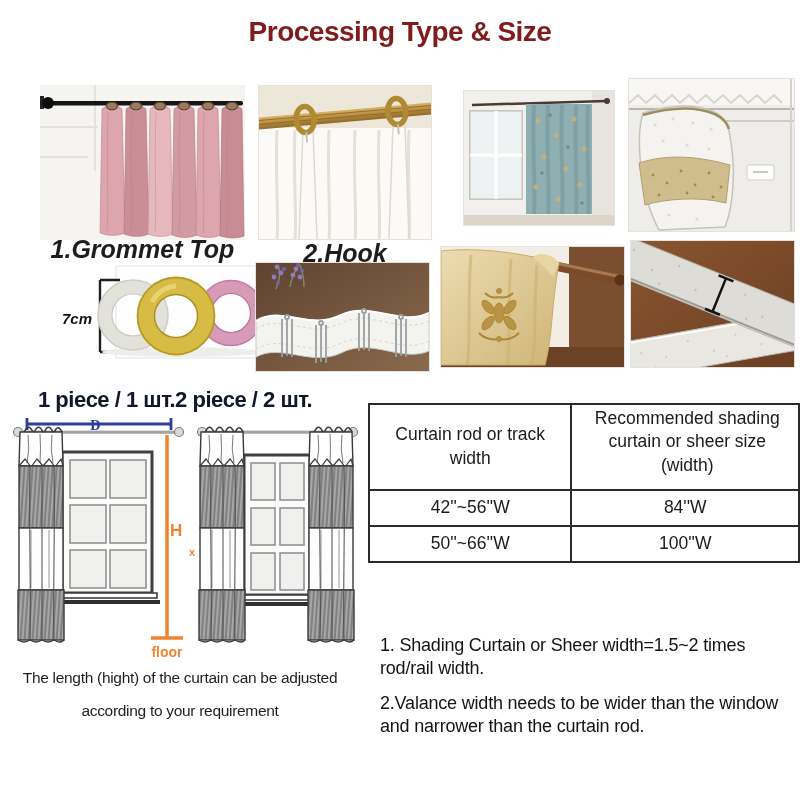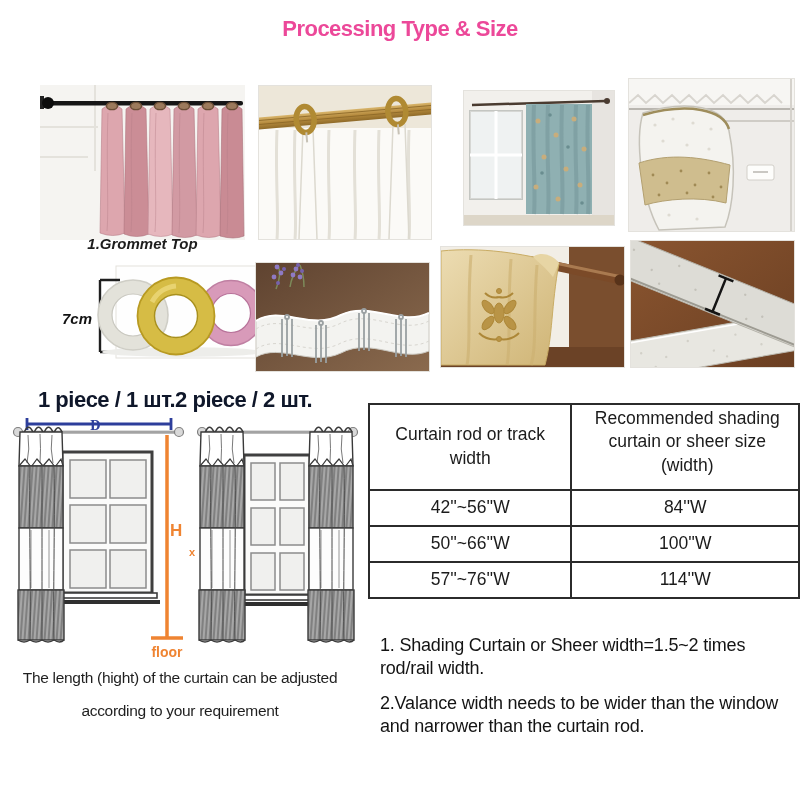--- a/index.html
+++ b/index.html
@@ -3,26 +3,26 @@
 <meta charset="utf-8">
 <style>
   html,body{margin:0;padding:0;background:#ffffff;}
   .canvas{
     position:relative;width:800px;height:800px;background:#ffffff;overflow:hidden;
     font-family:"Liberation Sans","DejaVu Sans",sans-serif;color:#1c1c1c;
   }
   .abs{position:absolute;}
   .page-title{
     top:16px;left:0;right:0;text-align:center;
-    font-size:22px;font-weight:700;letter-spacing:-0.5px;color:#ec4899;
+    font-size:28px;font-weight:700;letter-spacing:-0.5px;color:#7f1d1d;
   }
   .photo{background:#fff;border:1px solid #e4e2dd;box-sizing:border-box;}
   .photo svg{display:block;}
   .type-label{font-weight:700;text-align:center;color:#1d1d1d;}
-  .type-label.italic{font-style:italic;font-size:15px;}
+  .type-label.italic{font-style:italic;font-size:25px;}
   .type-label.plain{font-size:20px;}
   .pieces-heading{
     display:flex;font-weight:700;font-size:22px;letter-spacing:-0.5px;color:#0f172a;
   }
   .caption-line{
     width:340px;text-align:center;font-size:15.5px;letter-spacing:-0.3px;color:#1f1f1f;
   }
   .orange-mark{color:#ef8432;font-size:11px;font-weight:700;}
   table.size-table{border-collapse:collapse;table-layout:fixed;}
   table.size-table td{
@@ -174,20 +174,21 @@
           <circle cx="80" cy="70" r="1.6"></circle>
             <circle cx="40" cy="136" r="1.6"></circle>
             <circle cx="68" cy="140" r="1.6"></circle>
         </g>
       </g>
       <path d="M162,0 V152" stroke="#d5d2cc" stroke-width="2"></path>
     </svg>
   </div>
 
   <div class="abs type-label italic" style="left:40px;top:235px;width:205px;">1.Grommet Top</div>
+  <div class="abs type-label italic" style="left:258px;top:239px;width:174px;">2.Hook</div>
   <div class="abs type-label plain" style="left:455px;top:224px;width:168px;margin-top:39px;">3. rod pocket</div>
 
   <div class="abs" style="left:14px;top:262px;width:216px;height:100px;margin-left:48px;">
     <svg width="216" height="100" viewBox="0 0 216 100">
       <rect x="54" y="4" width="158" height="92" fill="#fefefe" stroke="#e3e1dc"></rect>
       <g stroke="#1f1f1f" stroke-width="2.4">
         <path d="M38,18 V90 M38,18 H58 M38,90 H58" fill="none"></path>
       </g>
       <text x="0" y="62" font-size="15" font-weight="700" font-style="italic" fill="#111" font-family="Liberation Sans, sans-serif">7cm</text>
       <ellipse cx="120" cy="90" rx="80" ry="5" fill="#ededea"></ellipse>
@@ -421,24 +422,20 @@
         <td class="hdr2">Recommended shading curtain or sheer size (width)</td>
       </tr>
       <tr>
         <td class="cell1">42''~56''W</td>
         <td class="cell2">84''W</td>
       </tr>
       <tr>
         <td class="cell1">50''~66''W</td>
         <td class="cell2">100''W</td>
       </tr>
-      <tr>
-        <td class="cell1">57''~76''W</td>
-        <td class="cell2">114''W</td>
-      </tr>
     </tbody>
   </table>
 
   <div class="abs notes" style="left:368px;top:622px;">
     <div>1. Shading Curtain or Sheer width=1.5~2 times rod/rail width.</div>
     <div>2.Valance width needs to be wider than the window and narrower than the curtain rod.</div>
   </div>
 
 </div>
 

